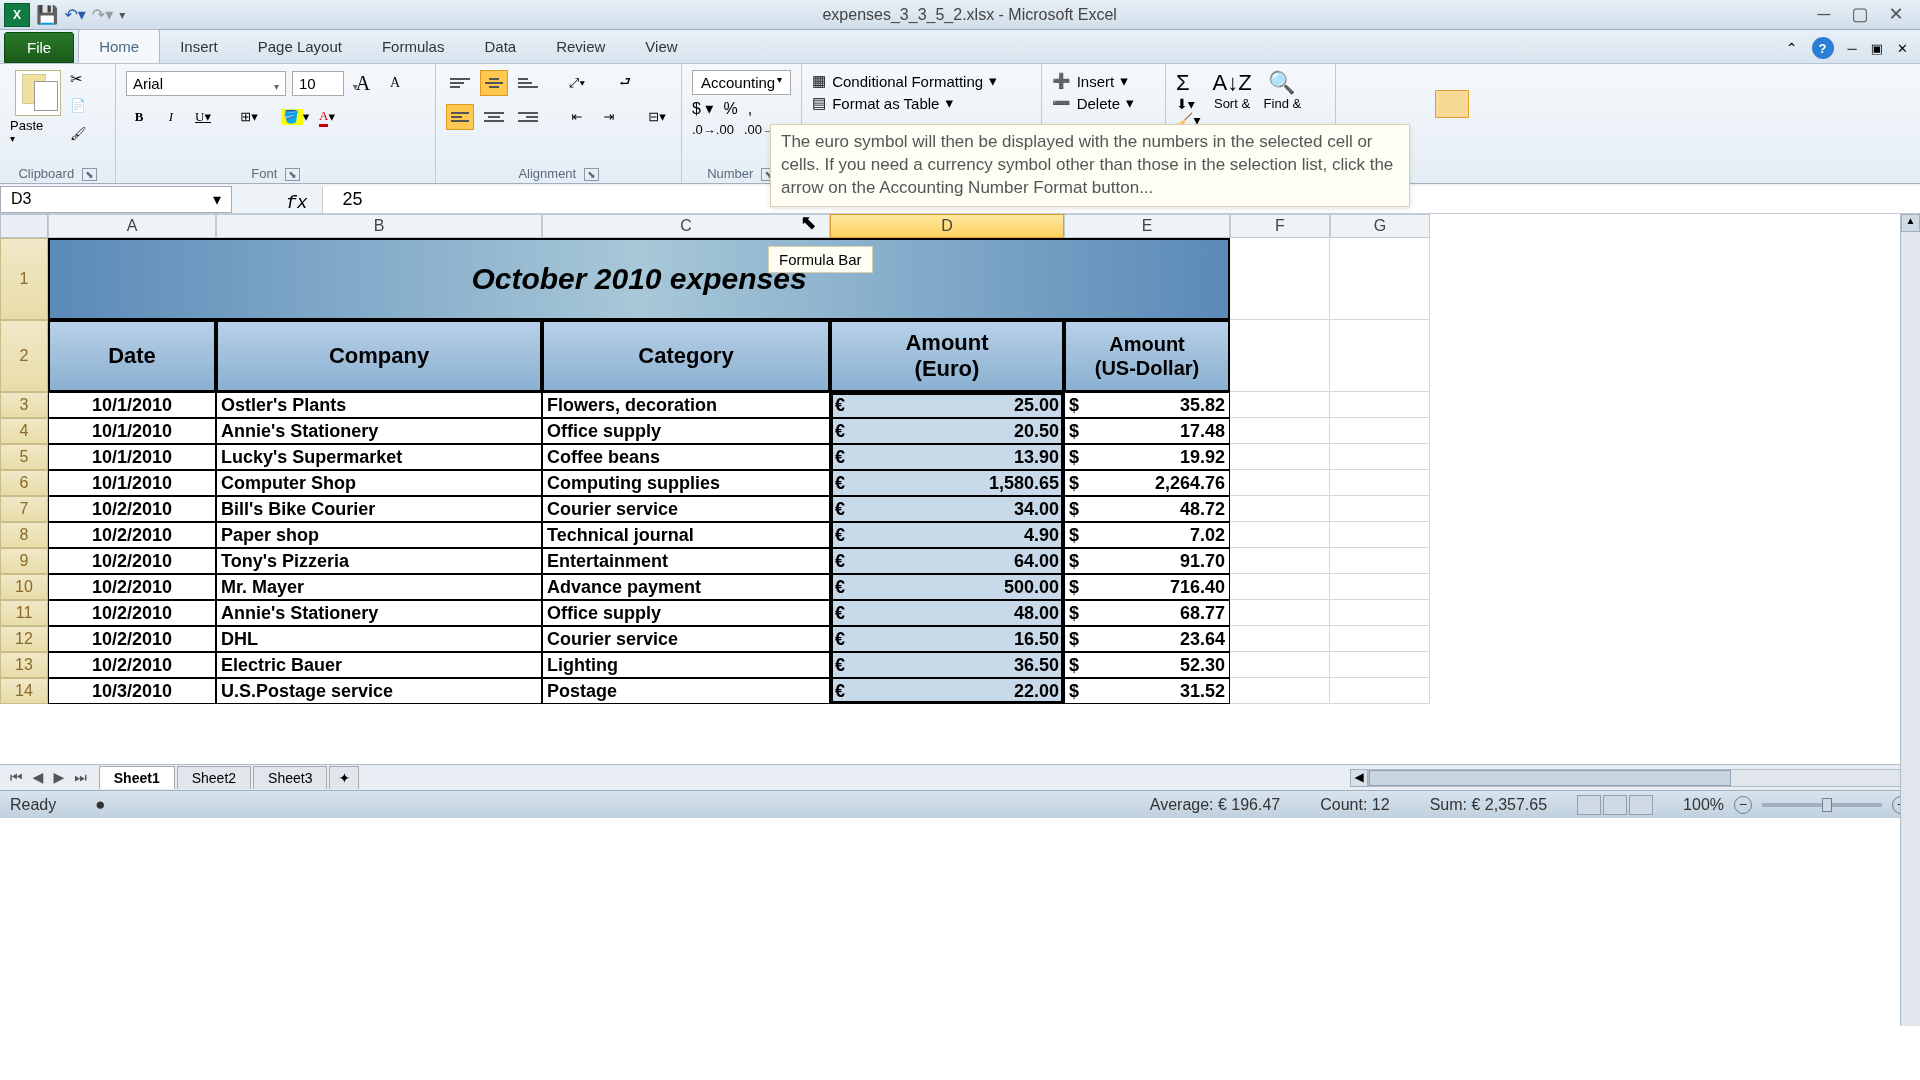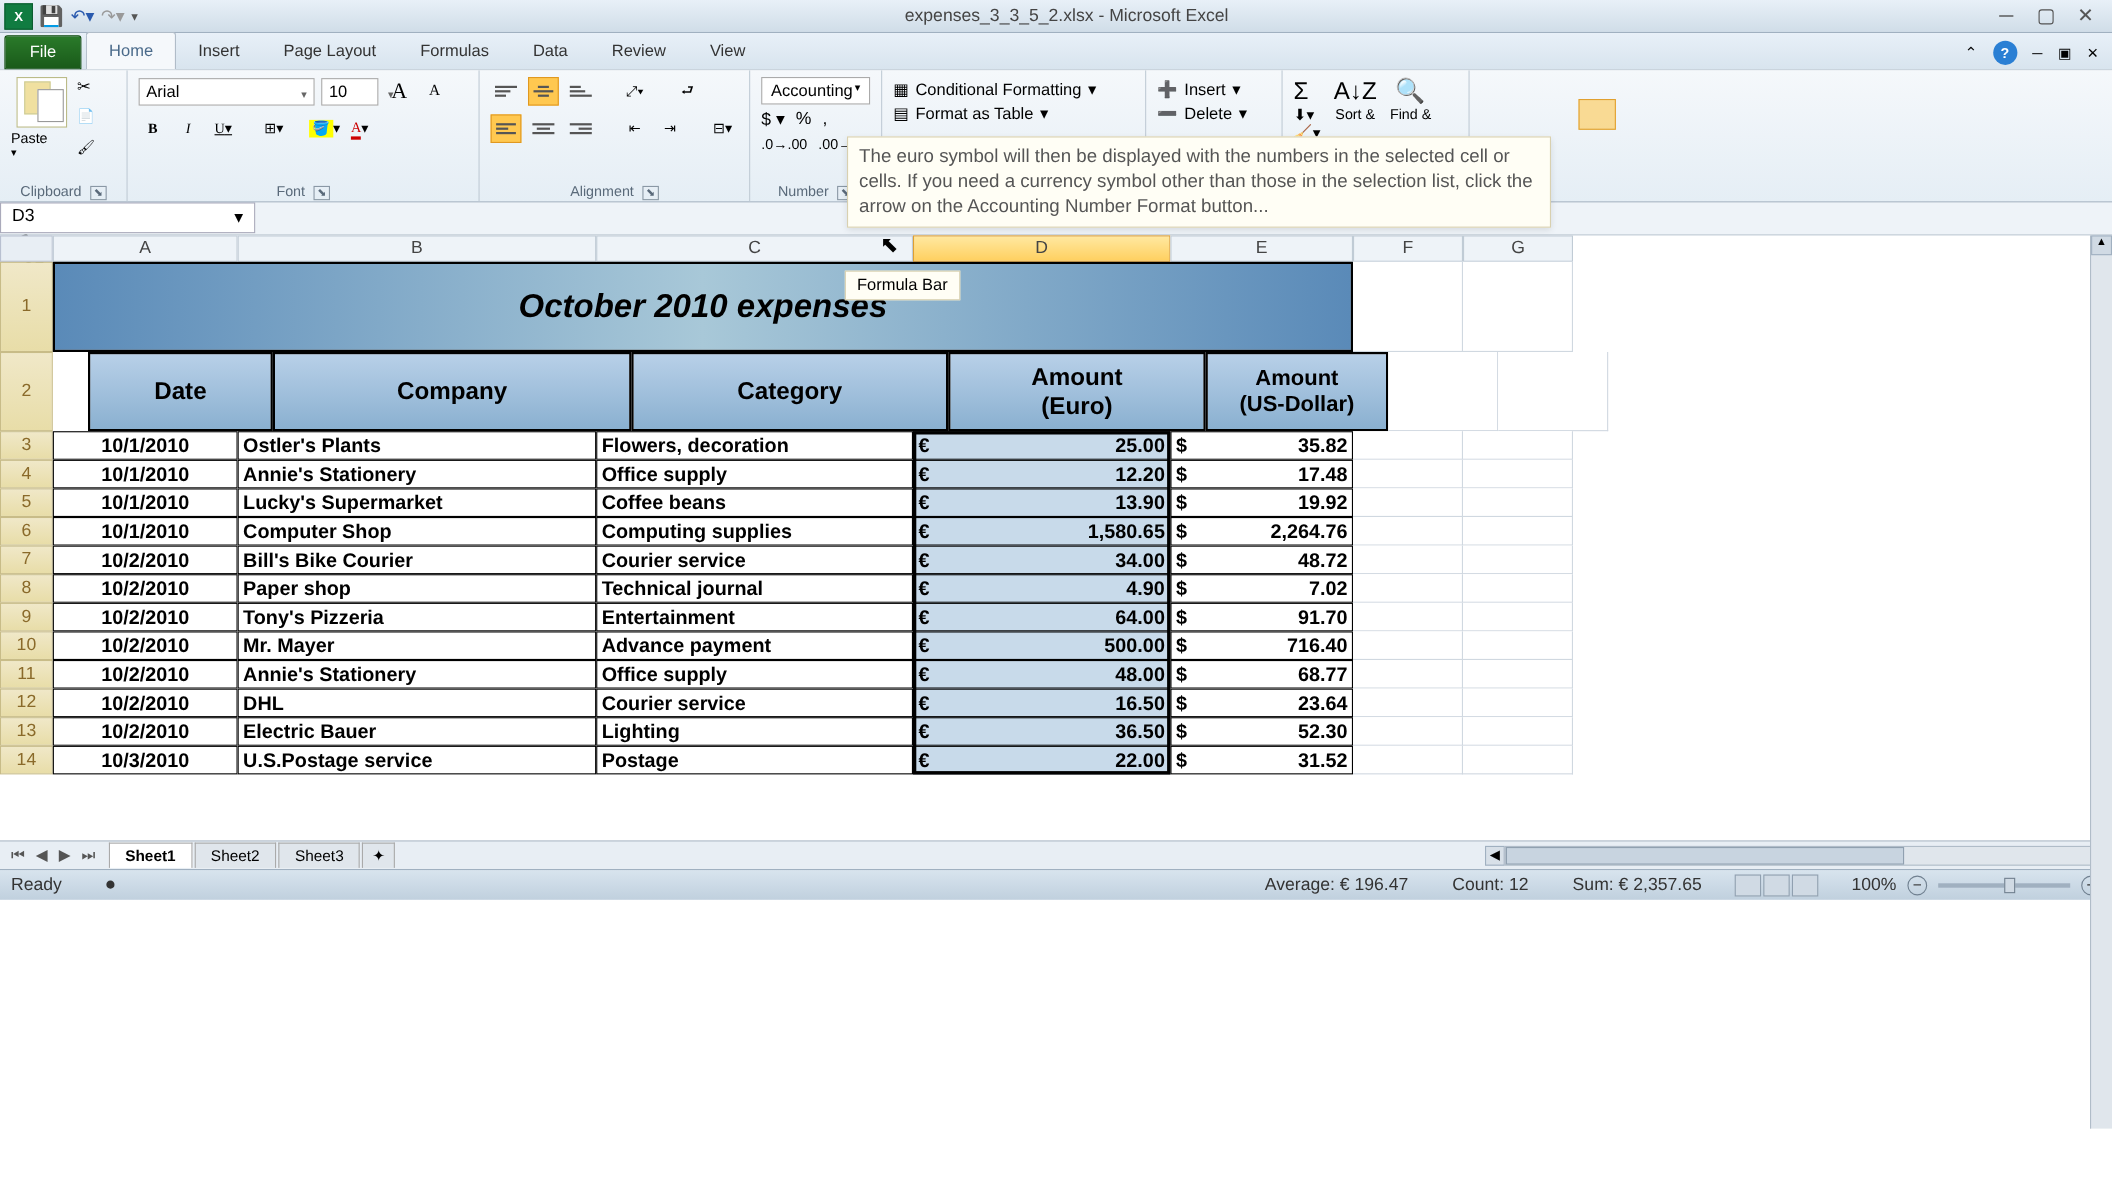--- a/index.html
+++ b/index.html
@@ -67,42 +67,42 @@
   
   .tooltip {
     position: absolute; left: 770px; top: 60px; width: 640px;
     background: #fffef5; border: 1px solid #d8d0b0; padding: 6px 10px;
     font-size: 17px; color: #555; line-height: 1.35; z-index: 100;
     box-shadow: 0 2px 6px rgba(0,0,0,0.1);
   }
   .pct-hl { position:absolute; left:753px; top:26px; width:34px; height:28px; background: rgba(255,200,80,0.6); border:1px solid #e0a030; z-index:50;}
   
   
-  .namebox-row { height: 30px; display: flex; align-items: flex-start; border-bottom:1px solid #c0cbd5; background:#eef3f8;flex-direction:column;}
+  .namebox-row { height: 30px; display: flex; align-items: flex-end; border-bottom:1px solid #c0cbd5; background:#eef3f8;}
   .namebox { width: 232px; background:#fff; border:1px solid #aab; padding:3px 10px; font-size:16px; display:flex;}
   .namebox .arrow{margin-left:auto;}
   .fx-label { padding:0 14px; font-style:italic; font-family:Liberation Mono, monospace; font-size:18px; }
   .formula-input { flex:1; padding:3px 20px; font-size:18px; background:#fff; border-left:1px solid #ccc;}
   .fb-tooltip { position:absolute; left:768px; top:246px; background:#fffef5; border:1px solid #d8d0b0; padding:4px 10px; font-size:15px; z-index:90;}
   .cursor-img { position:absolute; left:800px; top:210px; font-size:20px; z-index:95;}
   
   
   .grid-area { height: 550px; position: relative; display:flex;}
   .rowhdrs { width: 48px; }
   .rowhdr { background: linear-gradient(#f0e8c8,#e8dda8); border:1px solid #c8bc88; text-align:center; color:#8a6a2a; font-size:16px; display:flex;align-items:center;justify-content:center;}
   .rowhdr.corner{background:#e8eef4;border-color:#b8c0d0;}
   .colhdrs { display:flex; }
   .colhdr { background:#eef3f8; border:1px solid #c0cbd5; text-align:center; font-size:16px; color:#444; display:flex;align-items:center;justify-content:center; height:24px;}
   .colhdr.active{ background:linear-gradient(#ffe8a0,#ffd060); border-color:#e0a030;}
   
   .sheet { position:relative; }
   
   .title-row { height: 82px; background: linear-gradient(90deg, #5a8ab8, #a8c8d8 50%, #5a8ab8); border:2px solid #000; display:flex; align-items:center; justify-content:center; font-style:italic; font-weight:bold; font-size:30px; color:#000;}
   
-  .tbl-hdr { display:flex; height:72px;margin-left:32px; }
+  .tbl-hdr { display:flex; height:72px; }
   .th { background:linear-gradient(#b8d0e8,#8ab0d0); border:2px solid #000; display:flex; align-items:center; justify-content:center; font-weight:bold; font-size:22px; text-align:center; line-height:1.2;}
   
   .data-rows .dr { display:flex; height:26px; }
   .td { border:1px solid #000; font-size:18px; padding:0 4px; display:flex; align-items:center; background:#fff;font-weight:bold;}
   .td.date{justify-content:center;}
   .td.euro{background:#c8daea;}
   .td.money{display:flex;}
   .td.money .sym{}
   .td.money .val{margin-left:auto;}
   
@@ -402,21 +402,21 @@
             </div>
             <div class="blank-cell colF" style="height:26px;"></div>
             <div class="blank-cell colG" style="height:26px;"></div>
           </div>
           <div class="dr">
             <div class="td colA date">10/1/2010</div>
             <div class="td colB">Annie's Stationery</div>
             <div class="td colC">Office supply</div>
             <div class="td colD euro money">
               <span class="sym">€</span>
-              <span class="val">12.20</span>
+              <span class="val">20.50</span>
             </div>
             <div class="td colE money">
               <span class="sym">$</span>
               <span class="val">17.48</span>
             </div>
             <div class="blank-cell colF" style="height:26px;"></div>
             <div class="blank-cell colG" style="height:26px;"></div>
           </div>
           <div class="dr">
             <div class="td colA date">10/1/2010</div>

